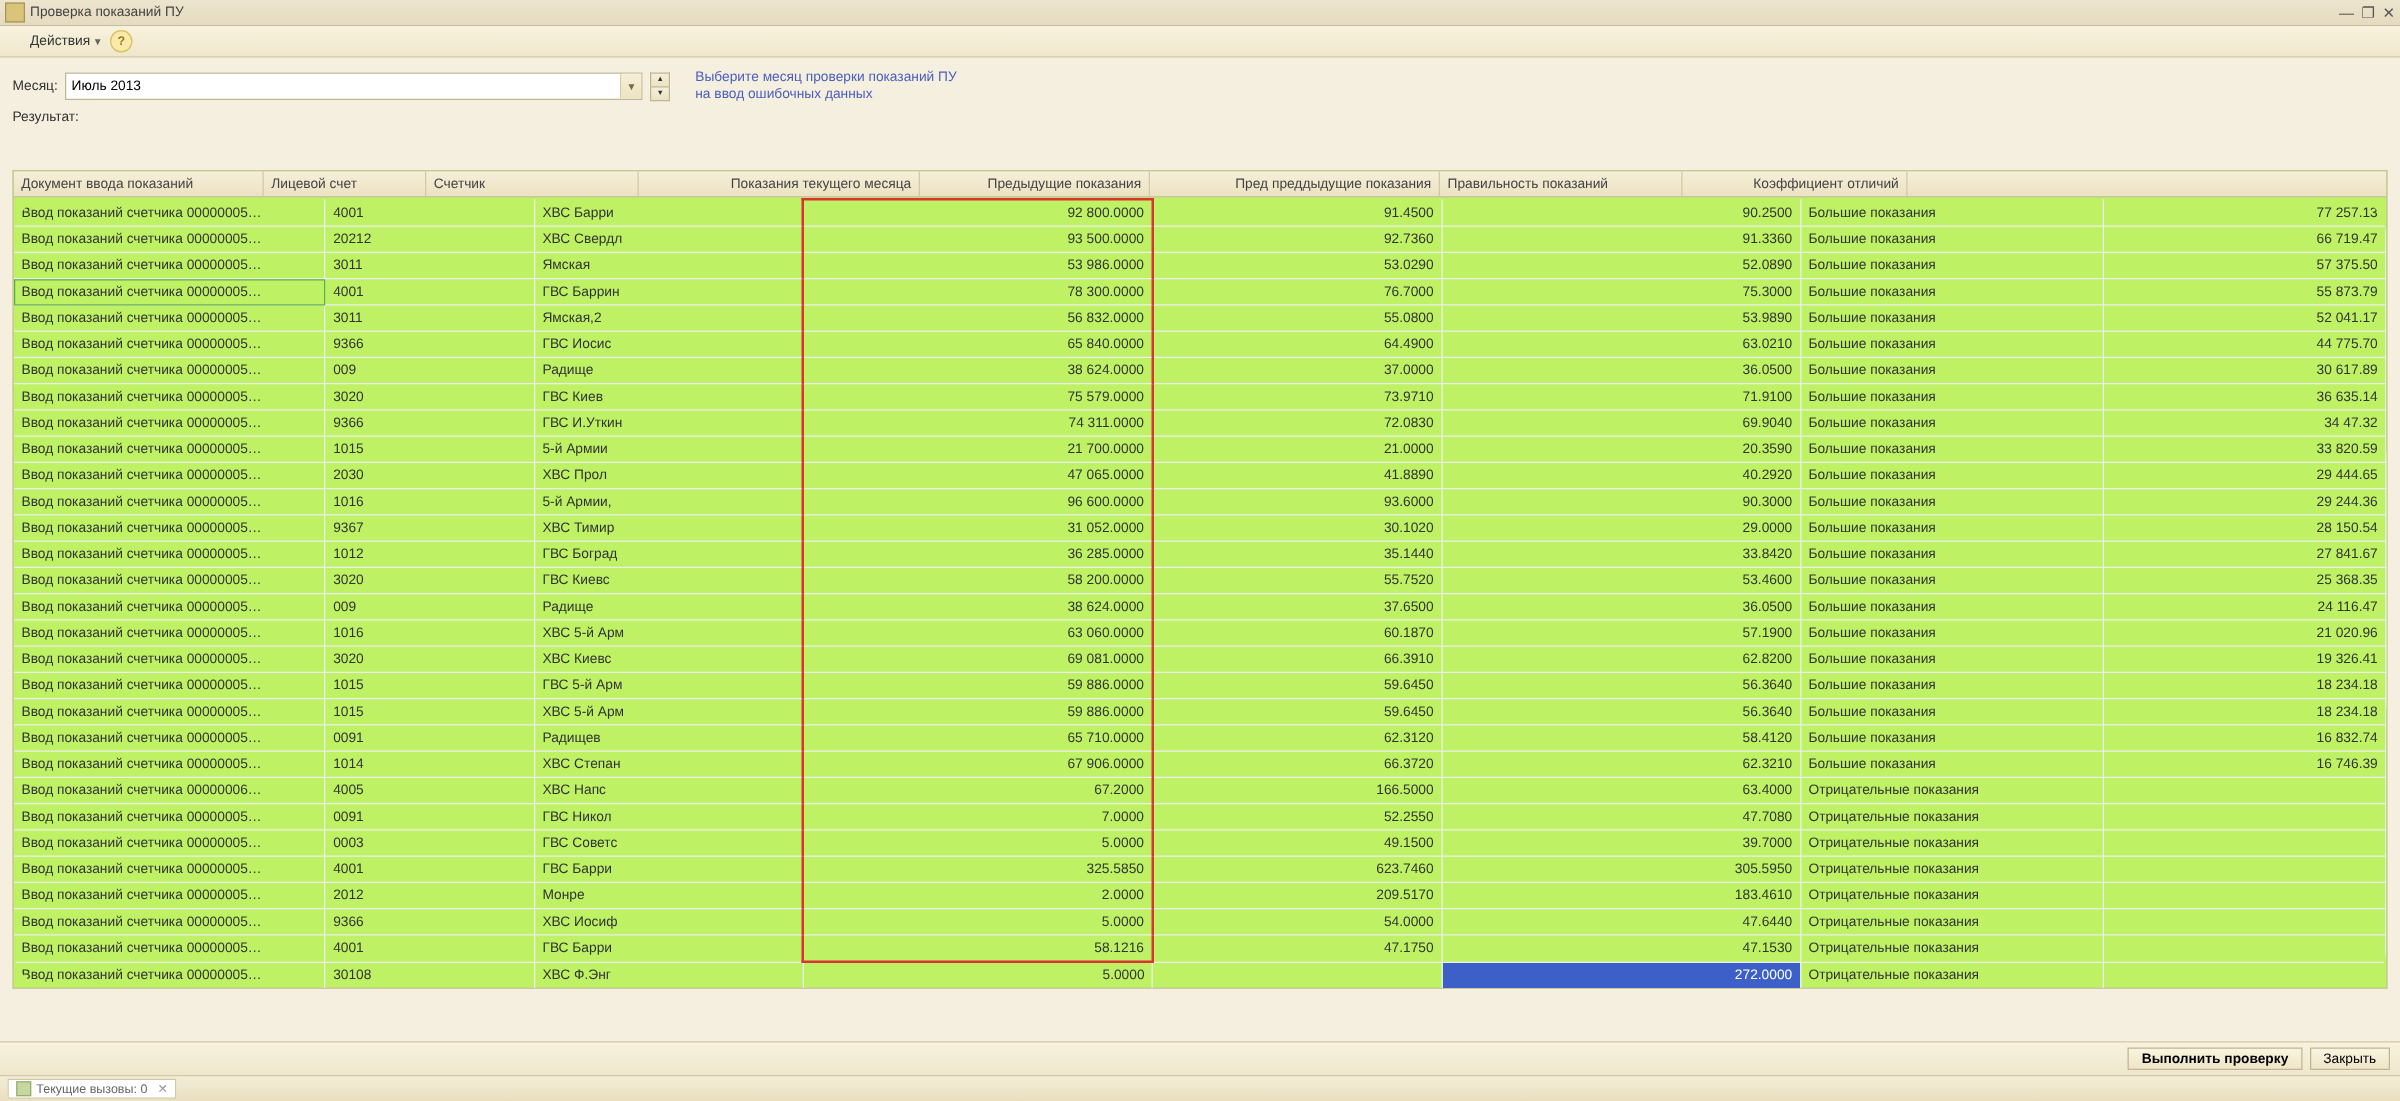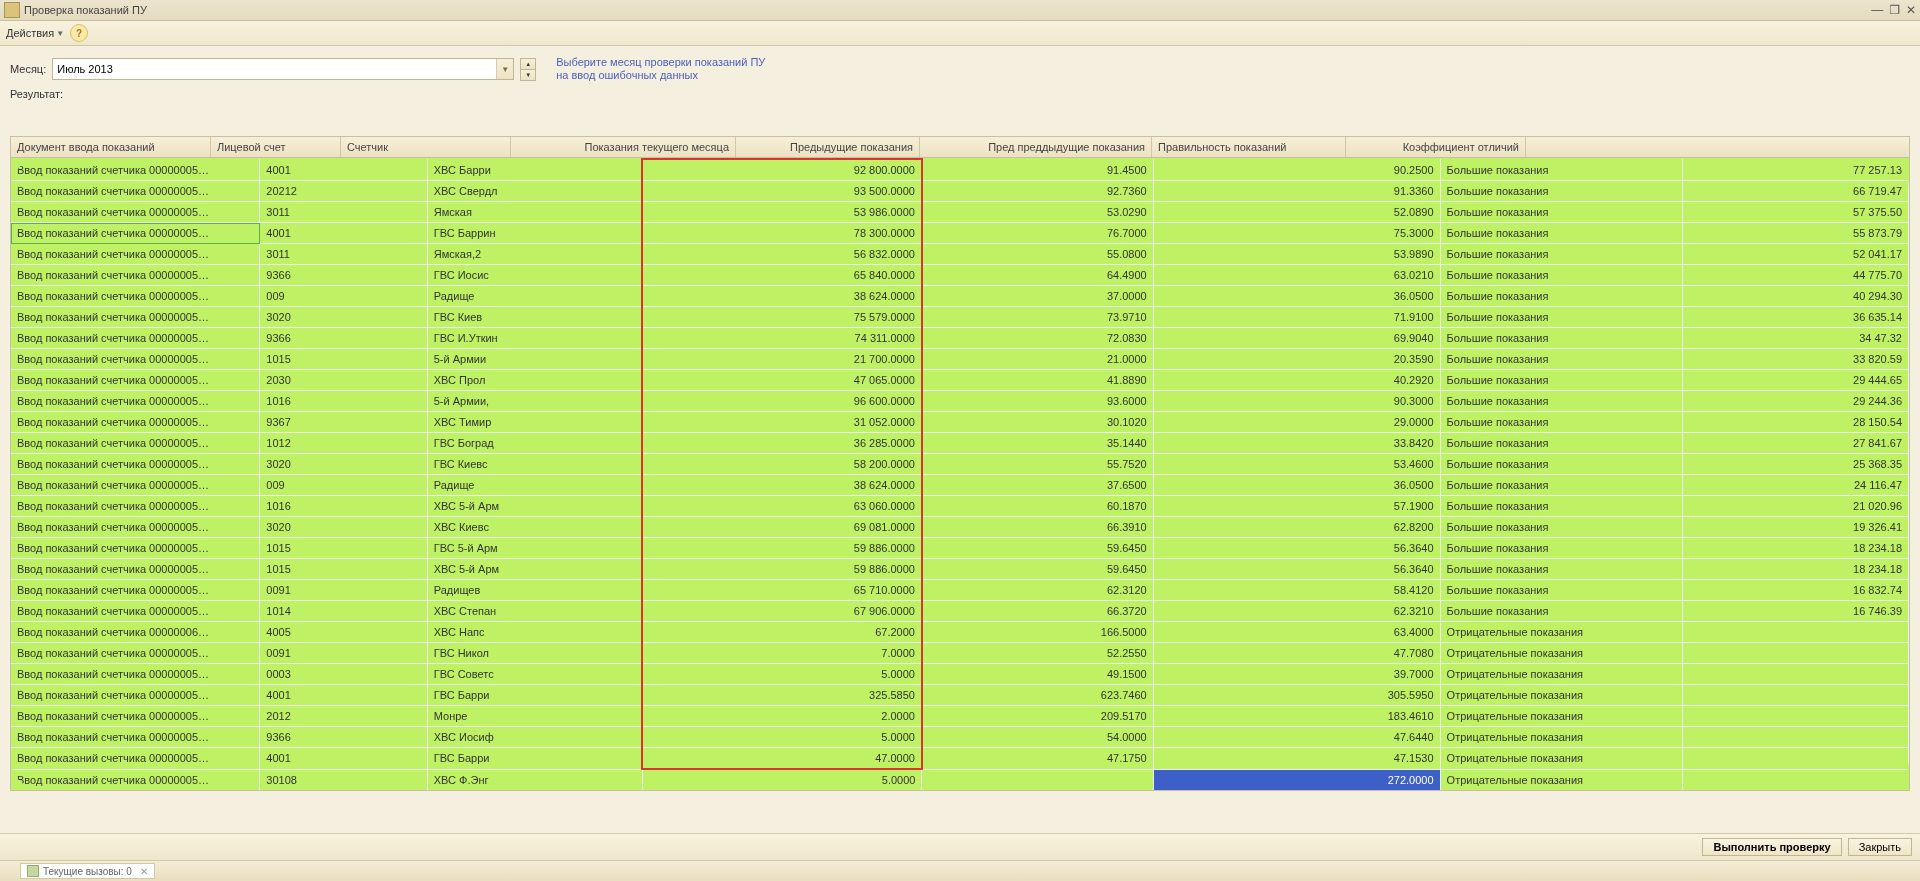--- a/index.html
+++ b/index.html
@@ -3,21 +3,21 @@
 <meta charset="utf-8">
 <style>
 html,body{margin:0;padding:0;font-family:Arial,sans-serif;font-size:11px;background:#f5efe0;color:#333;height:100%;overflow:hidden;}
 .window{display:flex;flex-direction:column;height:881px;width:1920px;box-sizing:border-box;}
 .titlebar{background:linear-gradient(#ece4cd,#e4dbbf);border-bottom:1px solid #c8bfa3;height:20px;display:flex;align-items:center;padding:0 4px;gap:4px;}
 .titlebar .icon{width:14px;height:14px;background:#d9c47a;border:1px solid #a89559;}
 .titlebar .title{flex:1;font-size:11px;color:#444;}
 .titlebar .winbtns{display:flex;gap:6px;font-size:12px;color:#555;}
 .titlebar .winbtns span{cursor:pointer;}
 .toolbar{background:linear-gradient(#f8f2de,#efe7cc);border-bottom:1px solid #d3c8a5;height:24px;display:flex;align-items:center;padding:0 6px;gap:6px;}
-.toolbar .actbtn{display:flex;align-items:center;gap:2px;cursor:pointer;font-size:11px;color:#333;}
+.toolbar .actbtn{display:flex;align-items:center;gap:2px;cursor:pointer;font-size:11px;color:#333;margin-left:18px;}
 .toolbar .actbtn .drop{font-size:8px;color:#666;}
 .toolbar .help{width:16px;height:16px;border-radius:50%;background:#f9e9aa;border:1px solid #d8c35e;display:flex;align-items:center;justify-content:center;font-size:10px;color:#9a7d1c;font-weight:bold;cursor:pointer;}
 .content{flex:1;display:flex;flex-direction:column;padding:10px;gap:6px;overflow:hidden;}
 .row1{display:flex;align-items:center;gap:6px;}
 .row1 label{font-size:11px;}
 .monthbox{display:flex;border:1px solid #bfb693;background:#fff;height:20px;width:460px;}
 .monthbox input{flex:1;border:none;padding:0 4px;font-size:11px;outline:none;background:transparent;}
 .monthbox .btn{width:16px;border-left:1px solid #d6cdab;background:linear-gradient(#f6efd9,#ede3c3);display:flex;align-items:center;justify-content:center;font-size:8px;color:#7a6b3a;cursor:pointer;}
 .spinner{display:flex;flex-direction:column;}
 .spinner .sbtn{height:10px;width:14px;border:1px solid #bfb693;background:linear-gradient(#f6efd9,#ede3c3);font-size:6px;display:flex;align-items:center;justify-content:center;cursor:pointer;}
@@ -40,21 +40,21 @@
 .c7{width:180px;text-align:right;}
 .redbox-left{border-left:2px solid #d33 !important;}
 .redbox-right{border-right:2px solid #d33 !important;}
 .redbox-top{border-top:2px solid #d33 !important;}
 .redbox-bot{border-bottom:2px solid #d33 !important;}
 .greenrow td:first-child{outline:1px solid #5db04a;outline-offset:-1px;}
 .selcell{background:#3d5fc8;color:#fff;}
 .footerbtns{background:linear-gradient(#f8f2de,#efe7cc);border-top:1px solid #d3c8a5;height:26px;display:flex;align-items:center;justify-content:flex-end;padding:0 8px;gap:6px;margin-top:32px;}
 .footerbtns button{font-size:11px;padding:2px 10px;border:1px solid #bfb693;background:linear-gradient(#faf4e0,#efe5c6);cursor:pointer;}
 .footerbtns button.primary{font-weight:bold;}
-.statusbar{height:20px;background:linear-gradient(#f3edd8,#e9dfbf);border-top:1px solid #d3c8a5;display:flex;align-items:center;padding:0 20px;gap:8px;}
+.statusbar{height:20px;background:linear-gradient(#f3edd8,#e9dfbf);border-top:1px solid #d3c8a5;display:flex;align-items:center;padding:0 6px;gap:8px;}
 .statusbar .tab{display:flex;align-items:center;gap:4px;background:#fff;border:1px solid #d3c8a5;padding:1px 6px;font-size:10px;color:#666;}
 .statusbar .tab .x{color:#999;cursor:pointer;font-size:10px;margin-left:4px;}
 .statusbar .tab .ic{width:10px;height:10px;background:#c6d8a1;border:1px solid #97ad6a;}
 </style>
 </head>
 <body>
 
 <div class="window">
   <div class="titlebar">
     <div class="icon"></div>
@@ -167,21 +167,21 @@
                 <td class="c7">44 775.70</td>
               </tr>
               <tr>
                 <td class="c0">Ввод показаний счетчика 00000005…</td>
                 <td class="c1">009</td>
                 <td class="c2">Радище</td>
                 <td class="c3 redbox-left redbox-right">38 624.0000</td>
                 <td class="c4">37.0000</td>
                 <td class="c5">36.0500</td>
                 <td class="c6">Большие показания</td>
-                <td class="c7">40 294.30</td>
+                <td class="c7">30 617.89</td>
               </tr>
               <tr>
                 <td class="c0">Ввод показаний счетчика 00000005…</td>
                 <td class="c1">3020</td>
                 <td class="c2">ГВС Киев</td>
                 <td class="c3 redbox-left redbox-right">75 579.0000</td>
                 <td class="c4">73.9710</td>
                 <td class="c5">71.9100</td>
                 <td class="c6">Большие показания</td>
                 <td class="c7">36 635.14</td>
@@ -383,21 +383,21 @@
                 <td class="c3 redbox-left redbox-right">5.0000</td>
                 <td class="c4">54.0000</td>
                 <td class="c5">47.6440</td>
                 <td class="c6">Отрицательные показания</td>
                 <td class="c7"></td>
               </tr>
               <tr>
                 <td class="c0">Ввод показаний счетчика 00000005…</td>
                 <td class="c1">4001</td>
                 <td class="c2">ГВС Барри</td>
-                <td class="c3 redbox-left redbox-right redbox-bot">47.0000</td>
+                <td class="c3 redbox-left redbox-right redbox-bot">58.1216</td>
                 <td class="c4">47.1750</td>
                 <td class="c5">47.1530</td>
                 <td class="c6">Отрицательные показания</td>
                 <td class="c7"></td>
               </tr>
               <tr>
                 <td class="c0">Ввод показаний счетчика 00000005…</td>
                 <td class="c1">30108</td>
                 <td class="c2">ХВС Ф.Энг</td>
                 <td class="c3">5.0000</td>

